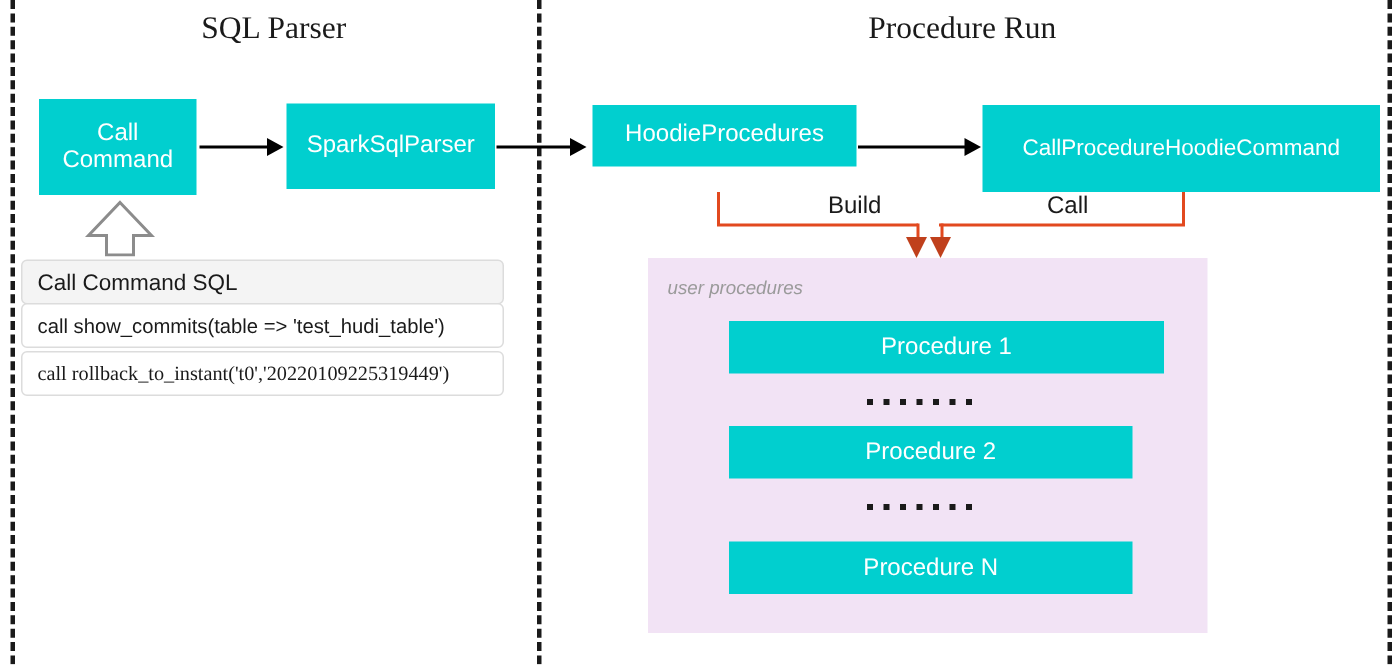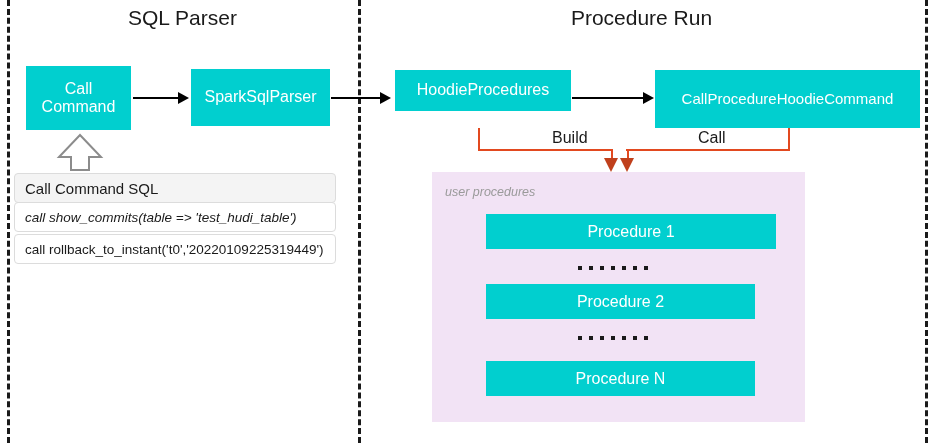--- a/index.html
+++ b/index.html
@@ -24,20 +24,21 @@
     height: 443px;
     border-left: 3px dashed #1a1a1a;
   }
   .section-title {
     position: absolute;
     font-size: 21px;
     color: #1a1a1a;
     text-align: center;
     white-space: nowrap;
     font-weight: normal;
+    font-family: Liberation Serif, serif;
   }
   .tealbox {
     position: absolute;
     background: #01cfcf;
     color: #ffffff;
     display: flex;
     align-items: center;
     justify-content: center;
     text-align: center;
     font-size: 16px;
@@ -174,22 +175,22 @@
   <div class="arrow-head" style="left:380px; top:92px;"></div>
 
   <div class="up-arrow" style="left:56px; top:133px;">
     <svg width="48" height="38" viewBox="0 0 48 38">
       <polygon points="24,2 45,24 33,24 33,37 15,37 15,24 3,24" fill="#ffffff" stroke="#8c8c8c" stroke-width="2" stroke-linejoin="miter"></polygon>
     </svg>
   </div>
 
   <div class="sql-table" style="left:14px; top:173px;">
     <div class="sql-row header">Call Command SQL</div>
-    <div class="sql-row" style="margin-top:-1px;font-style:italic;">call show_commits(table =&gt; 'test_hudi_table')</div>
-    <div class="sql-row" style="margin-top:2px;">call rollback_to_instant('t0','20220109225319449')</div>
+    <div class="sql-row" style="margin-top:-1px;">call show_commits(table =&gt; 'test_hudi_table')</div>
+    <div class="sql-row" style="margin-top:2px;font-family:Liberation Serif, serif;">call rollback_to_instant('t0','20220109225319449')</div>
   </div>
 
   <div class="tealbox" style="left:395px; top:70px; width:176px; height:41px;">HoodieProcedures</div>
 
   <div class="arrow-line" style="left:572px; top:97px; width:72px;"></div>
   <div class="arrow-head" style="left:643px; top:92px;"></div>
 
   <div class="tealbox small" style="left:655px; top:70px; width:265px; height:58px;">CallProcedureHoodieCommand</div>
 
   <div class="oline-v" style="left:478px; top:128px; height:22px;"></div>

